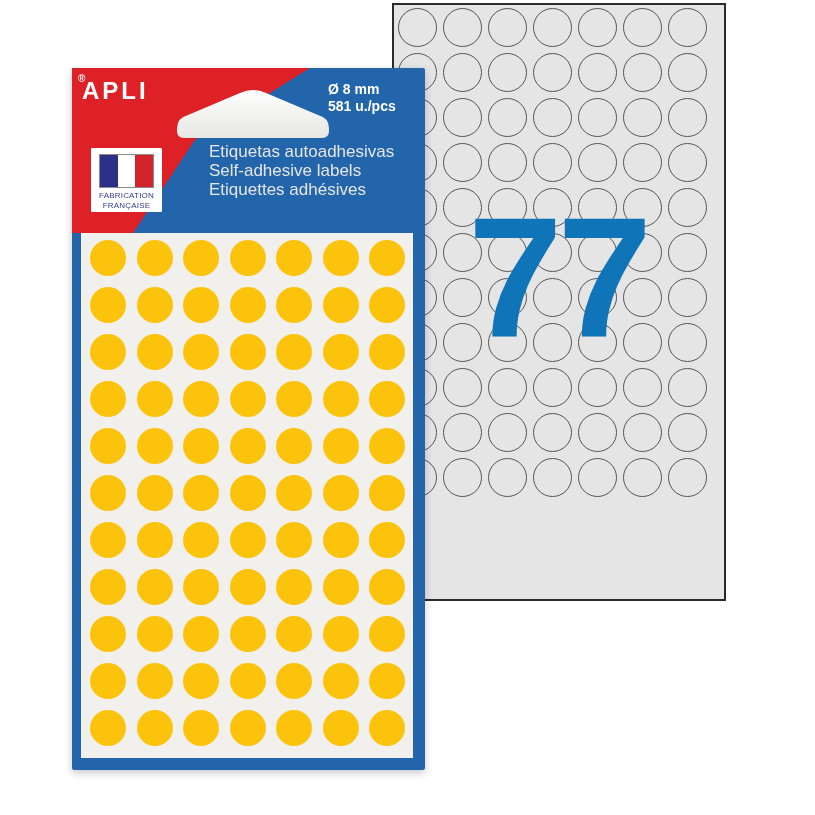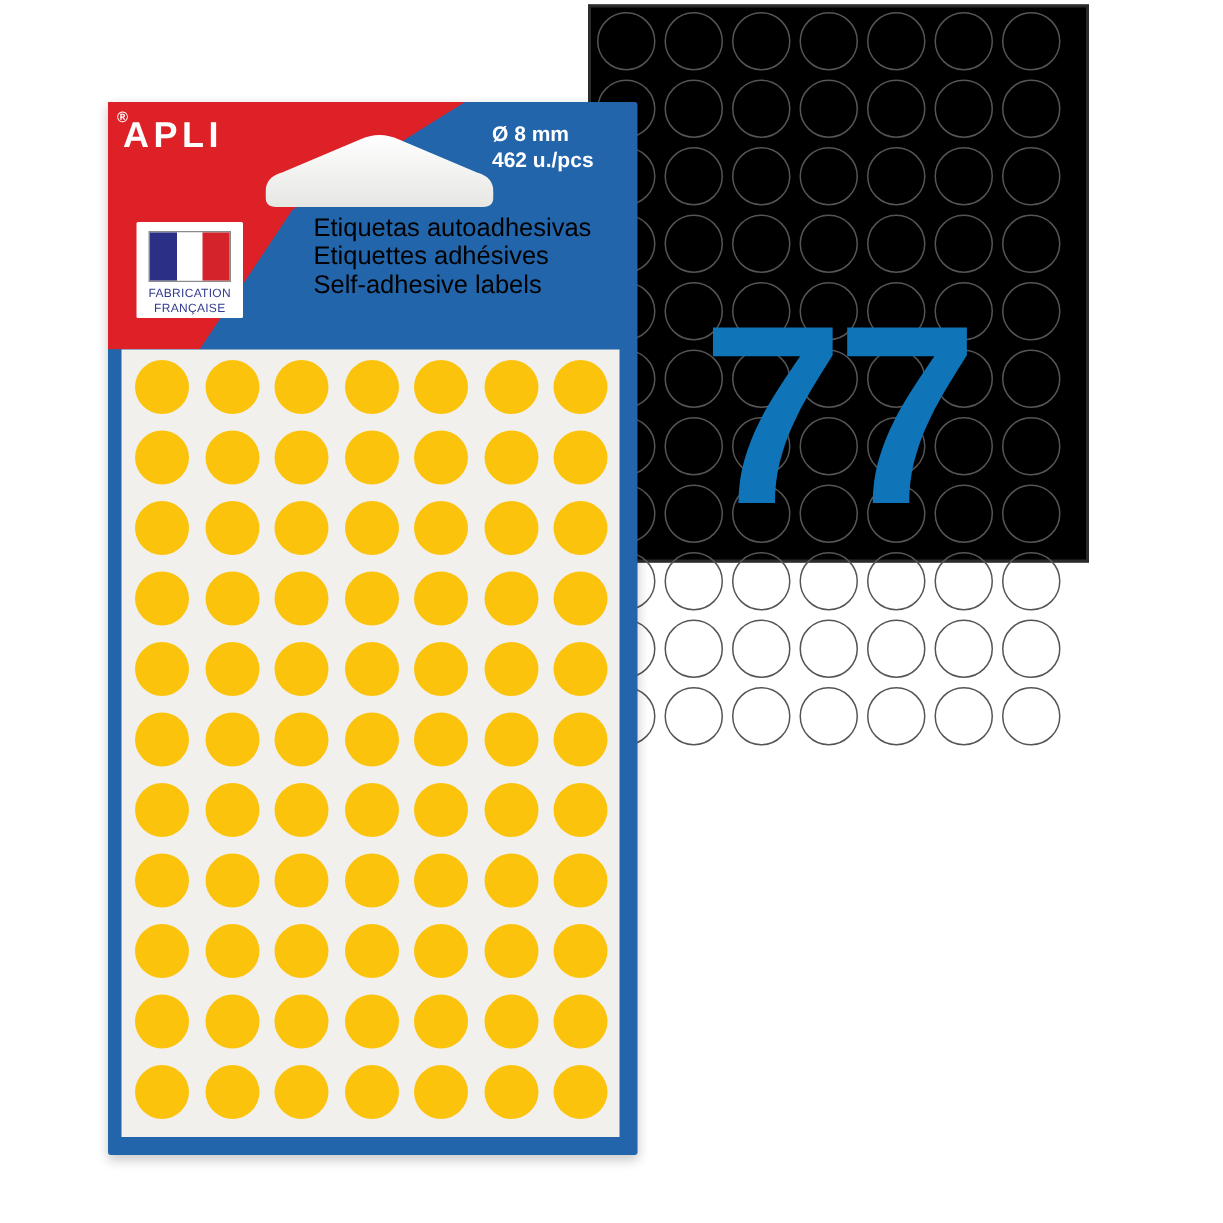--- a/index.html
+++ b/index.html
@@ -1,22 +1,22 @@
 <!DOCTYPE html>
 <html style="--package-red: #de2127; --package-blue: #2365ab; --label-yellow: #fcc30d; --front-sheet-bg: #f1f0ec; --count-blue: #0f74b8; --flag-blue: #2b2f85; --flag-red: #d4232b; --origin-text: #323b8e; --circle-stroke: #555555; --sheet-border: #2b2b2b;"><head>
 <meta charset="utf-8">
 <style>
   html,body{margin:0;padding:0;background:#fff;}
   body{font-family:"Liberation Sans", sans-serif;}
   .scene{position:relative;width:815px;height:815px;background:#ffffff;overflow:hidden;}
 
   
   .backsheet{
-    position:absolute;left:392px;top:3px;width:334px;height:372px;
-    background:#000000;border:2px solid var(--sheet-border,#2b2b2b);
+    position:absolute;left:392px;top:3px;width:334px;height:598px;
+    background:#e5e5e5;border:2px solid var(--sheet-border,#2b2b2b);
     box-sizing:border-box;
   }
   .circle-grid{
     position:absolute;left:4px;top:3px;
     display:grid;grid-template-columns:repeat(var(--cols,7),39px);
     gap:6px;
   }
   .sheet-circle{
     width:39px;height:39px;border-radius:50%;
     border:1.5px solid var(--circle-stroke,#555555);
@@ -62,21 +62,21 @@
   }
   .fb{flex:1;height:100%;}
   .fb.b{background:var(--flag-blue,#2b2f85);}
   .fb.w{background:#ffffff;}
   .fb.r{background:var(--flag-red,#d4232b);}
   .badge-text{
     margin-top:3px;color:var(--origin-text,#323b8e);
     font-size:8px;line-height:9.5px;letter-spacing:0.2px;font-weight:normal;
   }
   .descs{
-    position:absolute;left:137px;top:74px;color:#000000;
+    position:absolute;left:137px;top:74px;color:#e5e5e5;
     font-size:17px;line-height:19px;white-space:nowrap;
   }
   .dotsheet{
     position:absolute;left:9px;top:165px;width:332px;height:525px;
     background:var(--front-sheet-bg,#f1f0ec);
   }
   .dot-grid{
     position:absolute;left:9px;top:7px;
     display:grid;grid-template-columns:repeat(var(--cols,7),36px);
     column-gap:10.5px;row-gap:11px;
@@ -188,39 +188,39 @@
         </defs>
         <path d="M7 51 L145 51 Q152 51 152 44 L152 41 Q152 31 141 28 L89 6 Q76 0 63 6 L11 28 Q0 31 0 41 L0 44 Q0 51 7 51 Z" fill="url(#tabg)"></path>
       </svg>
 
       <div class="reg">®</div>
 
       <div class="brand">APLI</div>
 
       <div class="spec">
         <div>Ø 8 mm</div>
-        <div>462 u./pcs</div>
+        <div>581 u./pcs</div>
       </div>
 
       <div class="badge">
         <div class="flag">
           <span class="fb b"></span>
           <span class="fb w"></span>
           <span class="fb r"></span>
         </div>
         <div class="badge-text">
           <div>FABRICATION</div>
           <div>FRANÇAISE</div>
         </div>
       </div>
 
       <div class="descs">
         <div>Etiquetas autoadhesivas</div>
+        <div>Self-adhesive labels</div>
         <div>Etiquettes adhésives</div>
-        <div>Self-adhesive labels</div>
       </div>
     </div>
 
     <div class="dotsheet">
       <div class="dot-grid" style="--cols: 7;">
           <div class="label-dot"></div>
           <div class="label-dot"></div>
           <div class="label-dot"></div>
           <div class="label-dot"></div>
           <div class="label-dot"></div>

